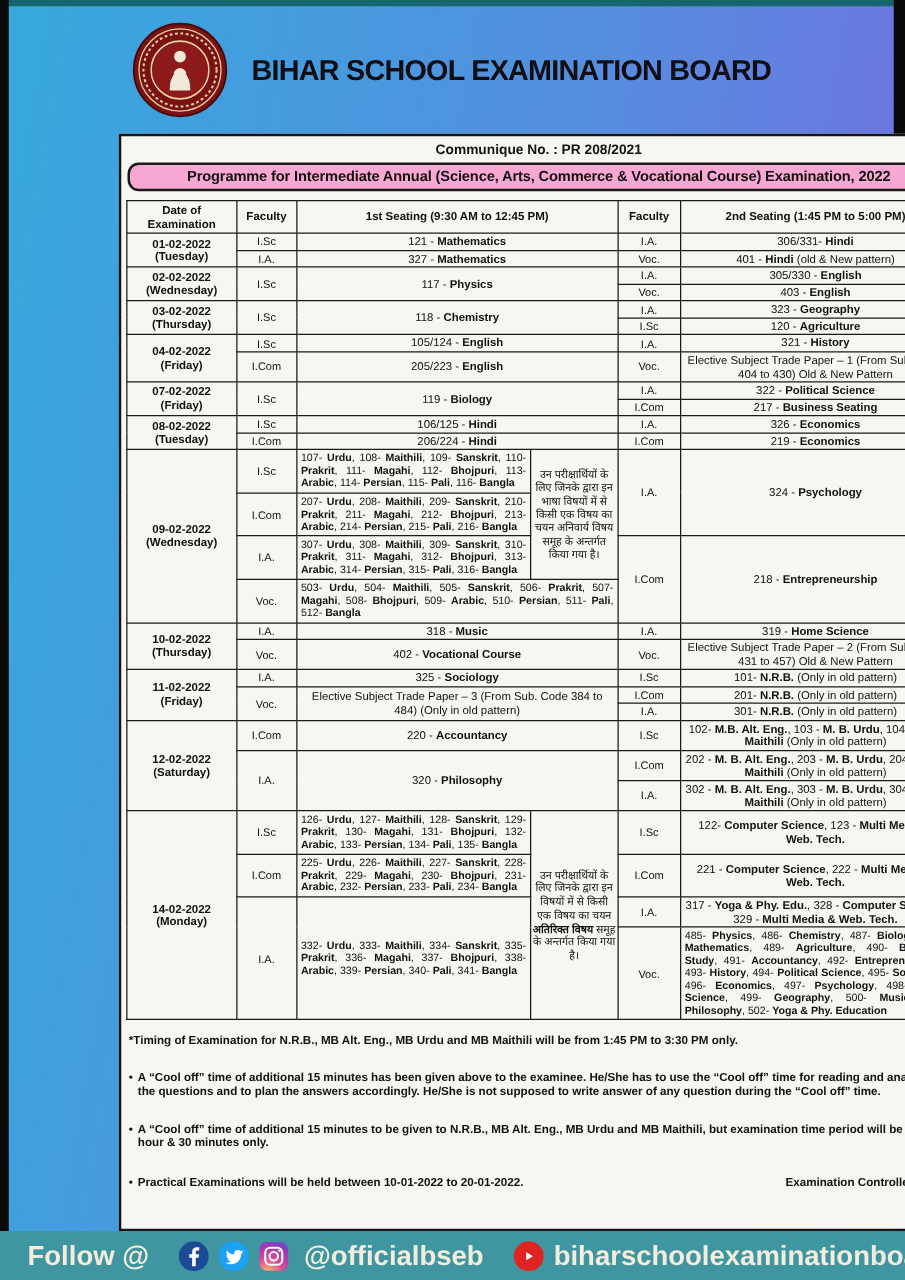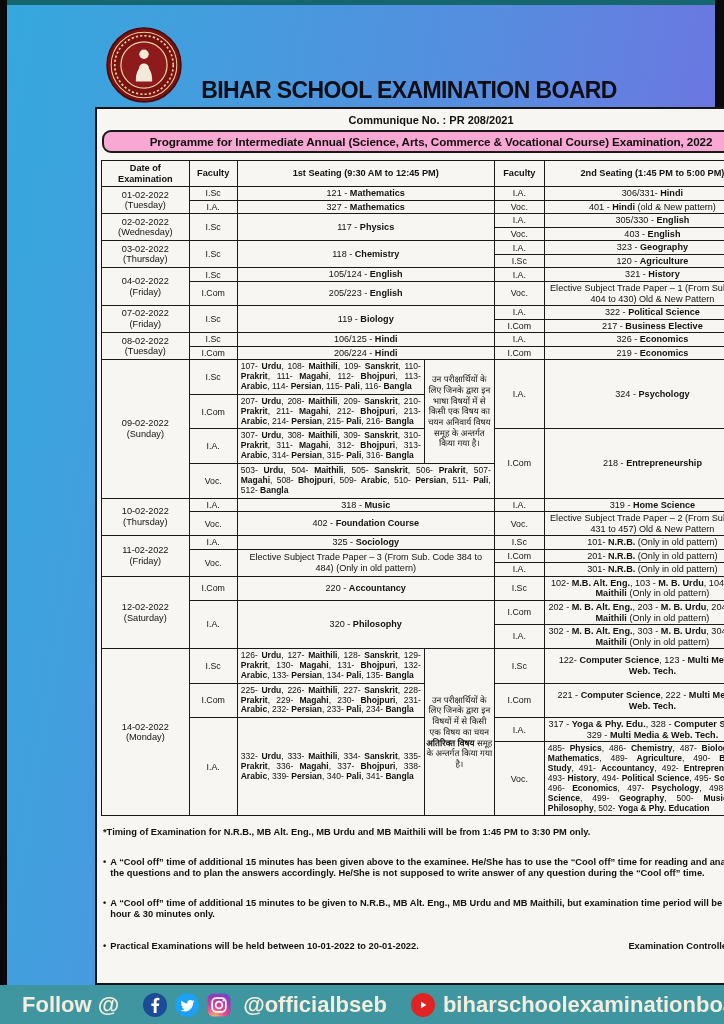--- a/index.html
+++ b/index.html
@@ -4,36 +4,36 @@
 <style>
   html,body{margin:0;padding:0;}
   body{width:724px;height:1024px;overflow:hidden;position:relative;
        font-family:"Liberation Sans", sans-serif;
        background:linear-gradient(100deg, var(--bg-left,#35a9dd) 0%, #568ddf 55%, var(--bg-right,#7a67e2) 100%);}
   .edge-top{position:absolute;top:0;left:0;width:100%;height:5px;background:#15666e;}
   .edge-left{position:absolute;top:0;left:0;width:7px;height:985px;background:#0a0a0a;}
   .edge-right{position:absolute;top:0;right:0;width:9px;height:985px;background:#0a0a0a;}
 
   .brand-header{position:absolute;top:8px;left:7px;right:9px;height:96px;
-      display:flex;align-items:flex-end;justify-content:center;gap:18px;}
+      display:flex;align-items:center;justify-content:center;gap:18px;}
   .seal{width:78px;height:78px;flex:0 0 auto;}
   .brand-title{font-size:23px;font-weight:800;letter-spacing:-0.6px;color:#0e0e14;white-space:nowrap;}
 
   .doc{position:absolute;left:95px;top:107px;width:672px;height:878px;background:#f8f6f2;
        border:2px solid #151515;box-sizing:border-box;overflow:hidden;color:#111;}
   .communique{text-align:center;font-weight:700;font-size:11px;padding:5px 0 3px;}
   .prog-title{margin:1px 5px 4px;border:2px solid #1a1a1a;border-radius:9px;background:#f9a8d4;
        font-weight:700;font-size:11.7px;text-align:center;padding:3px 5px;letter-spacing:-0.1px;}
 
   table.sched{width:calc(100% - 8px);margin:7px 4px;border-collapse:collapse;table-layout:fixed;}
   .sched th,.sched td{border:1.4px solid #1a1a1a;vertical-align:middle;}
   .sched th{font-size:9.2px;font-weight:700;text-align:center;padding:2px 1px;white-space:pre-line;line-height:1.15;}
   .sched td{font-size:8.8px;text-align:center;padding:1px 2px;line-height:1.16;}
   .sched td b{font-weight:700;}
-  td.k-date{font-weight:400;font-size:9.2px;white-space:pre-line;}
+  td.k-date{font-weight:700;font-size:9.2px;white-space:pre-line;}
   td.k-fac{font-size:8.8px;}
   td.k-sub{font-size:9.1px;}
   td.k-lang{text-align:justify;font-size:8.5px;padding:2px 3px;}
   td.k-note{font-size:8.6px;padding:2px 1px;line-height:1.25;}
 
   .notes{padding:3px 6px 4px;font-weight:700;font-size:9.3px;line-height:1.24;}
   .note-line{margin-top:1px;}
   .bullet-row{display:flex;gap:4px;margin-top:18px;}
   .bullet-dot{flex:0 0 auto;}
   .bullet-dot::before{content:"•";}
@@ -146,39 +146,39 @@
         <tr>
           <td rowspan="2" class="k-date">07-02-2022
 (Friday)</td>
           <td rowspan="2" class="k-fac">I.Sc</td>
           <td rowspan="2" colspan="2" class="k-sub">119 - <b>Biology</b></td>
           <td class="k-fac">I.A.</td>
           <td class="k-sub">322 - <b>Political Science</b></td>
         </tr>
         <tr>
           <td class="k-fac">I.Com</td>
-          <td class="k-sub">217 - <b>Business Elective</b></td>
+          <td class="k-sub">217 - <b>Business Seating</b></td>
         </tr>
         <tr>
           <td rowspan="2" class="k-date">08-02-2022
 (Tuesday)</td>
           <td class="k-fac">I.Sc</td>
           <td colspan="2" class="k-sub">106/125 - <b>Hindi</b></td>
           <td class="k-fac">I.A.</td>
           <td class="k-sub">326 - <b>Economics</b></td>
         </tr>
         <tr>
           <td class="k-fac">I.Com</td>
           <td colspan="2" class="k-sub">206/224 - <b>Hindi</b></td>
           <td class="k-fac">I.Com</td>
           <td class="k-sub">219 - <b>Economics</b></td>
         </tr>
         <tr>
           <td rowspan="4" class="k-date">09-02-2022
-(Sunday)</td>
+(Wednesday)</td>
           <td class="k-fac">I.Sc</td>
           <td class="k-lang">107- <b>Urdu</b>, 108- <b>Maithili</b>, 109- <b>Sanskrit</b>, 110- <b>Prakrit</b>, 111- <b>Magahi</b>, 112- <b>Bhojpuri</b>, 113- <b>Arabic</b>, 114- <b>Persian</b>, 115- <b>Pali</b>, 116- <b>Bangla</b></td>
           <td rowspan="3" class="k-note">उन परीक्षार्थियों के लिए जिनके द्वारा इन भाषा विषयों में से किसी एक विषय का चयन अनिवार्य विषय समूह के अन्तर्गत किया गया है।</td>
           <td rowspan="2" class="k-fac">I.A.</td>
           <td rowspan="2" class="k-sub">324 - <b>Psychology</b></td>
         </tr>
         <tr>
           <td class="k-fac">I.Com</td>
           <td class="k-lang">207- <b>Urdu</b>, 208- <b>Maithili</b>, 209- <b>Sanskrit</b>, 210- <b>Prakrit</b>, 211- <b>Magahi</b>, 212- <b>Bhojpuri</b>, 213- <b>Arabic</b>, 214- <b>Persian</b>, 215- <b>Pali</b>, 216- <b>Bangla</b></td>
         </tr>
@@ -195,21 +195,21 @@
         <tr>
           <td rowspan="2" class="k-date">10-02-2022
 (Thursday)</td>
           <td class="k-fac">I.A.</td>
           <td colspan="2" class="k-sub">318 - <b>Music</b></td>
           <td class="k-fac">I.A.</td>
           <td class="k-sub">319 - <b>Home Science</b></td>
         </tr>
         <tr>
           <td class="k-fac">Voc.</td>
-          <td colspan="2" class="k-sub">402 - <b>Foundation Course</b></td>
+          <td colspan="2" class="k-sub">402 - <b>Vocational Course</b></td>
           <td class="k-fac">Voc.</td>
           <td class="k-sub">Elective Subject Trade Paper – 2 (From Sub. Code 431 to 457) Old &amp; New Pattern</td>
         </tr>
         <tr>
           <td rowspan="3" class="k-date">11-02-2022
 (Friday)</td>
           <td class="k-fac">I.A.</td>
           <td colspan="2" class="k-sub">325 - <b>Sociology</b></td>
           <td class="k-fac">I.Sc</td>
           <td class="k-sub">101- <b>N.R.B.</b> (Only in old pattern)</td>

